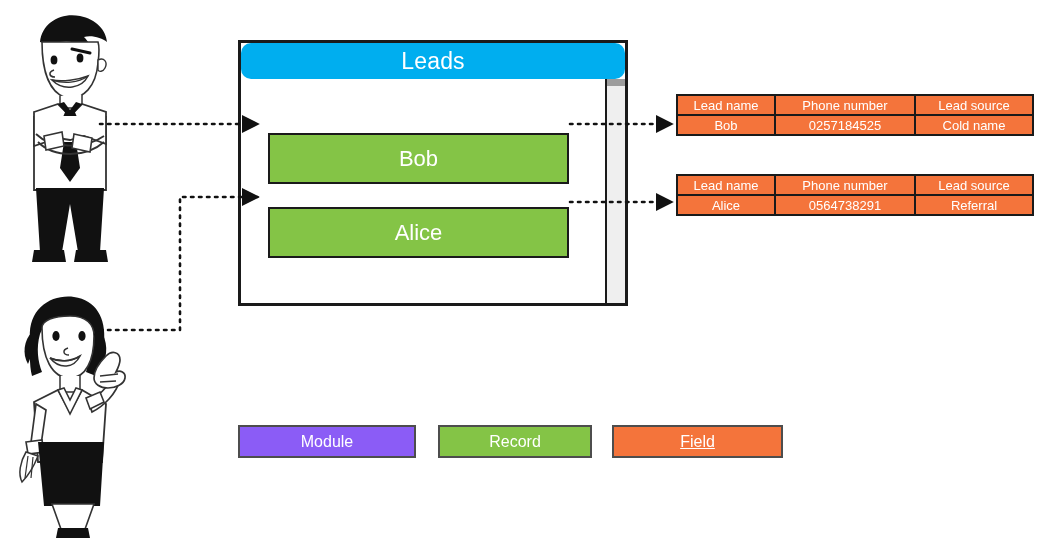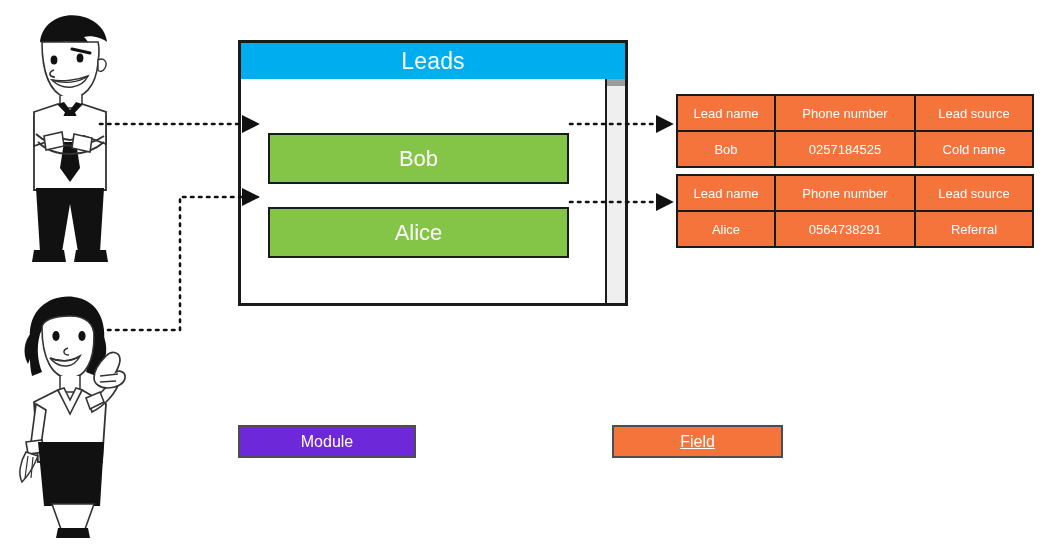--- a/index.html
+++ b/index.html
@@ -55,20 +55,21 @@
     width: 100%;
     height: 36px;
     background: #00AEEF;
     color: #ffffff;
     font-size: 23px;
     display: flex;
     align-items: center;
     justify-content: center;
     letter-spacing: .2px;
     box-sizing: border-box;
+    border-radius: 10px;
   }
   #module-body {
     position: absolute;
     left: 0;
     top: 36px;
     right: 0;
     bottom: 0;
     background: #ffffff;
   }
   #module-scrollbar {
@@ -116,21 +117,21 @@
     width: 356px;
   }
   #field-table-bob   { left: 676px; top: 94px; }
   #field-table-alice { left: 676px; top: 174px; }
   .field-table td {
     background: #F4743B;
     border: 2px solid #1a1a1a;
     color: #ffffff;
     font-size: 13px;
     text-align: center;
-    height: 36px;
+    height: 20px;
     padding: 0 5px;
     box-sizing: border-box;
     white-space: nowrap;
     overflow: hidden;
     margin-left: 30px;
   }
   .field-table .col-name   { width: 98px; }
   .field-table .col-phone  { width: 140px; text-align: center; }
   .field-table .col-source { width: 118px; }
 
@@ -140,21 +141,21 @@
     top: 425px;
     height: 33px;
     border: 2px solid #4d4d4d;
     box-sizing: border-box;
     color: #ffffff;
     font-size: 16px;
     display: flex;
     align-items: center;
     justify-content: center;
   }
-  #legend-module { left: 238px; width: 178px; background: #6d28d9; }
+  #legend-module { left: 238px; width: 178px; background: #8b5cf6; }
   #legend-record { left: 438px; width: 154px; background: #84C446; }
   #legend-field  { left: 612px; width: 171px; background: #F4743B; text-decoration: underline; }
 
   
   #connectors {
     position: absolute;
     left: 0;
     top: 0;
     width: 1052px;
     height: 547px;
@@ -314,17 +315,20 @@
     <path d="M100 330 L180 330 L180 197 L258 197" fill="none" stroke="#111111" stroke-width="2.6" stroke-dasharray="2.5 5.5" stroke-linecap="round" marker-end="url(#arrow)"></path>
 
     <path d="M570 124 L672 124" fill="none" stroke="#111111" stroke-width="2.6" stroke-dasharray="2.5 5.5" stroke-linecap="round" marker-end="url(#arrow)"></path>
 
     <path d="M570 202 L672 202" fill="none" stroke="#111111" stroke-width="2.6" stroke-dasharray="2.5 5.5" stroke-linecap="round" marker-end="url(#arrow)"></path>
   </svg>
 
   <div class="legend-box" id="legend-module">
     <span>Module</span>
   </div>
+  <div class="legend-box" id="legend-record">
+    <span>Record</span>
+  </div>
   <div class="legend-box" id="legend-field">
     <span>Field</span>
   </div>
 
 </div>
 
 </body></html>

